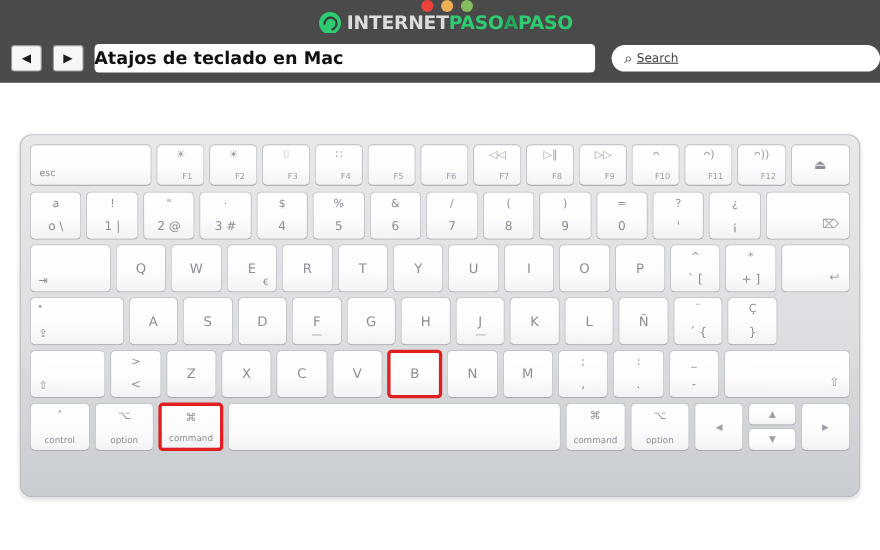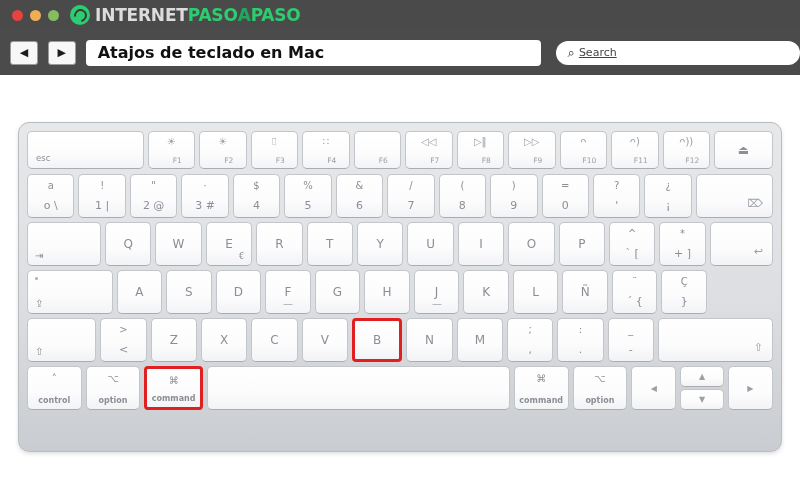--- a/index.html
+++ b/index.html
@@ -13,21 +13,21 @@
   }
 
   
   #browser-window {
     position:absolute; left:0; top:0; width:800px; height:75px;
     background:#4b4b4b;
   }
   #titlebar {
     position:absolute; left:0; top:0; width:800px; height:30px;
     background:#4a4a4a;
-    display:flex; align-items:center;
+    display:flex; align-items:center;flex-direction:column;
   }
   #traffic-lights { display:flex; gap:7px; margin-left:12px; }
   .tl { width:11px; height:11px; border-radius:50%; }
   .tl.red    { background:#e9413c; }
   .tl.yellow { background:#eeae54; }
   .tl.green  { background:#85bd5e; }
 
   #brand { display:flex; align-items:center; margin-left:11px; }
   #brand-mark {
     width:20px; height:20px; border-radius:50%;
@@ -61,21 +61,21 @@
   .navbtn {
     width:28px; height:24px; margin-left:10px;
     background:#f7f7f7; border:1px solid #9a9a9a; border-radius:3px;
     display:flex; align-items:center; justify-content:center;
     color:#1d1d1d; font-size:11px;
   }
   #addressbar {
     margin-left:10px; width:458px; height:26px;
     background:#ffffff; border-radius:4px;
     display:flex; align-items:center;
-    padding-left:12px;
+    padding-left:0;
     color:#111; font-size:16px; font-weight:bold;
     font-family:"DejaVu Sans", sans-serif;
   }
   #searchbar {
     margin-left:15px; width:246px; height:24px;
     background:#ffffff; border-radius:12px;
     display:flex; align-items:center; padding-left:12px; gap:4px;
   }
   #search-glyph { color:#333; font-size:13px; line-height:1; }
   #search-text { color:#444; font-size:11px; font-family:"DejaVu Sans", sans-serif;text-decoration:underline; }
@@ -113,21 +113,21 @@
     text-align:center; font-size:10px; color:#9ba0a6; line-height:1;
   }
   .key .fnlabel {
     position:absolute; bottom:4px; left:0; right:0;
     text-align:center; font-size:7.5px; color:#9ba0a6; line-height:1;padding-left:12px;
   }
   .key .bl-lbl { position:absolute; bottom:4px; left:7px; font-size:10px; color:#8b8f95; }
   .key .br-lbl { position:absolute; bottom:4px; right:7px; font-size:10px; color:#8b8f95; }
   .key .upper { position:absolute; top:5px; left:0; right:0; text-align:center; font-size:10px; color:#8b8f95; }
   .key .lower { position:absolute; bottom:5px; left:0; right:0; text-align:center; font-size:11px; color:#8b8f95; }
-  .key .mod-lbl { position:absolute; bottom:4px; left:0; right:0; text-align:center; font-size:8px; color:#8b8f95;font-weight:bold; }
+  .key .mod-lbl { position:absolute; bottom:4px; left:0; right:0; text-align:center; font-size:8px; color:#8b8f95; }
   .key .mod-gl  { position:absolute; top:6px; left:0; right:0; text-align:center; font-size:10px; color:#8b8f95; }
   .key .side-lbl{ position:absolute; bottom:5px; left:8px; font-size:8.5px; color:#8b8f95; }
   .key .corner-gl{ position:absolute; bottom:7px; right:9px; font-size:11px; color:#9ba0a6; }
   .key .capsdot { position:absolute; top:6px; left:7px; width:2.5px;height:2.5px;border-radius:50%;background:#b4b8bd; }
 
   .key.highlight {
     border:3px solid #e02020;
     border-radius:4px;
   }
 
@@ -197,20 +197,23 @@
     </div>
     <div class="key">
       <span class="glyph">⌷</span>
       <span class="fnlabel">F3</span>
     </div>
     <div class="key">
       <span class="glyph">∷</span>
       <span class="fnlabel">F4</span>
     </div>
     <div class="key">
+      <span class="fnlabel">F5</span>
+    </div>
+    <div class="key">
       <span class="fnlabel">F6</span>
     </div>
     <div class="key">
       <span class="glyph">◁◁</span>
       <span class="fnlabel">F7</span>
     </div>
     <div class="key">
       <span class="glyph">▷‖</span>
       <span class="fnlabel">F8</span>
     </div>

